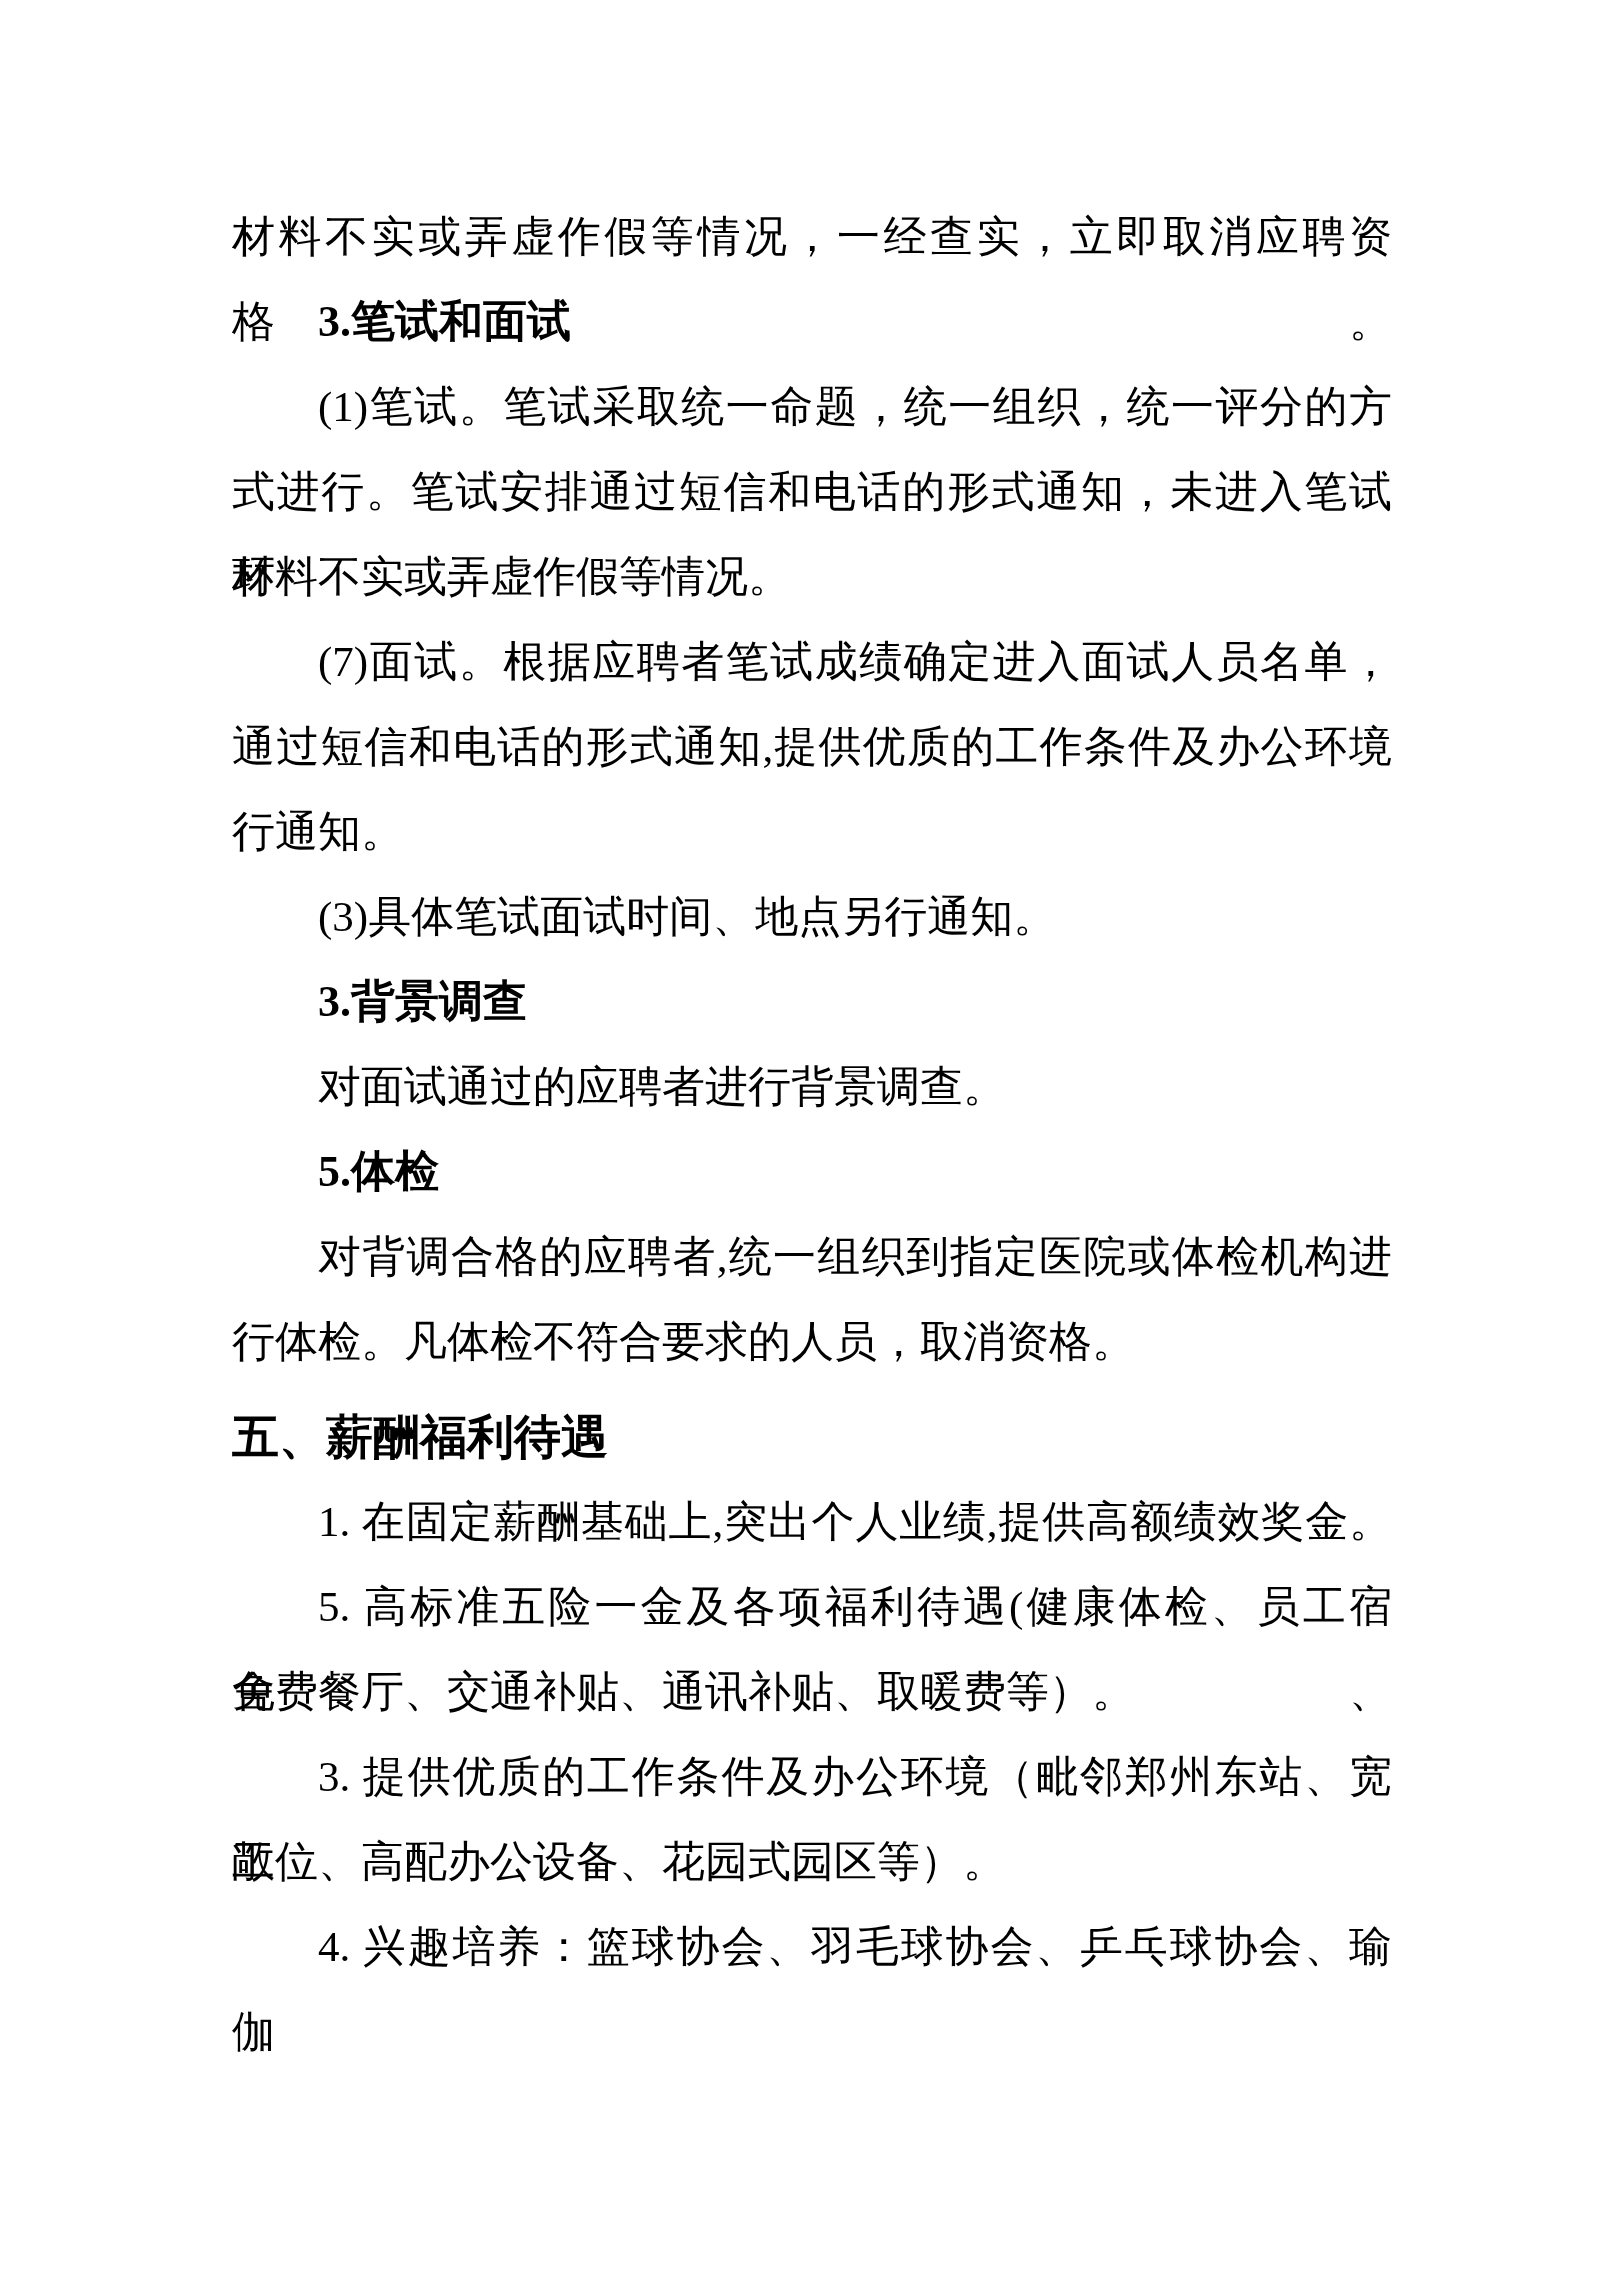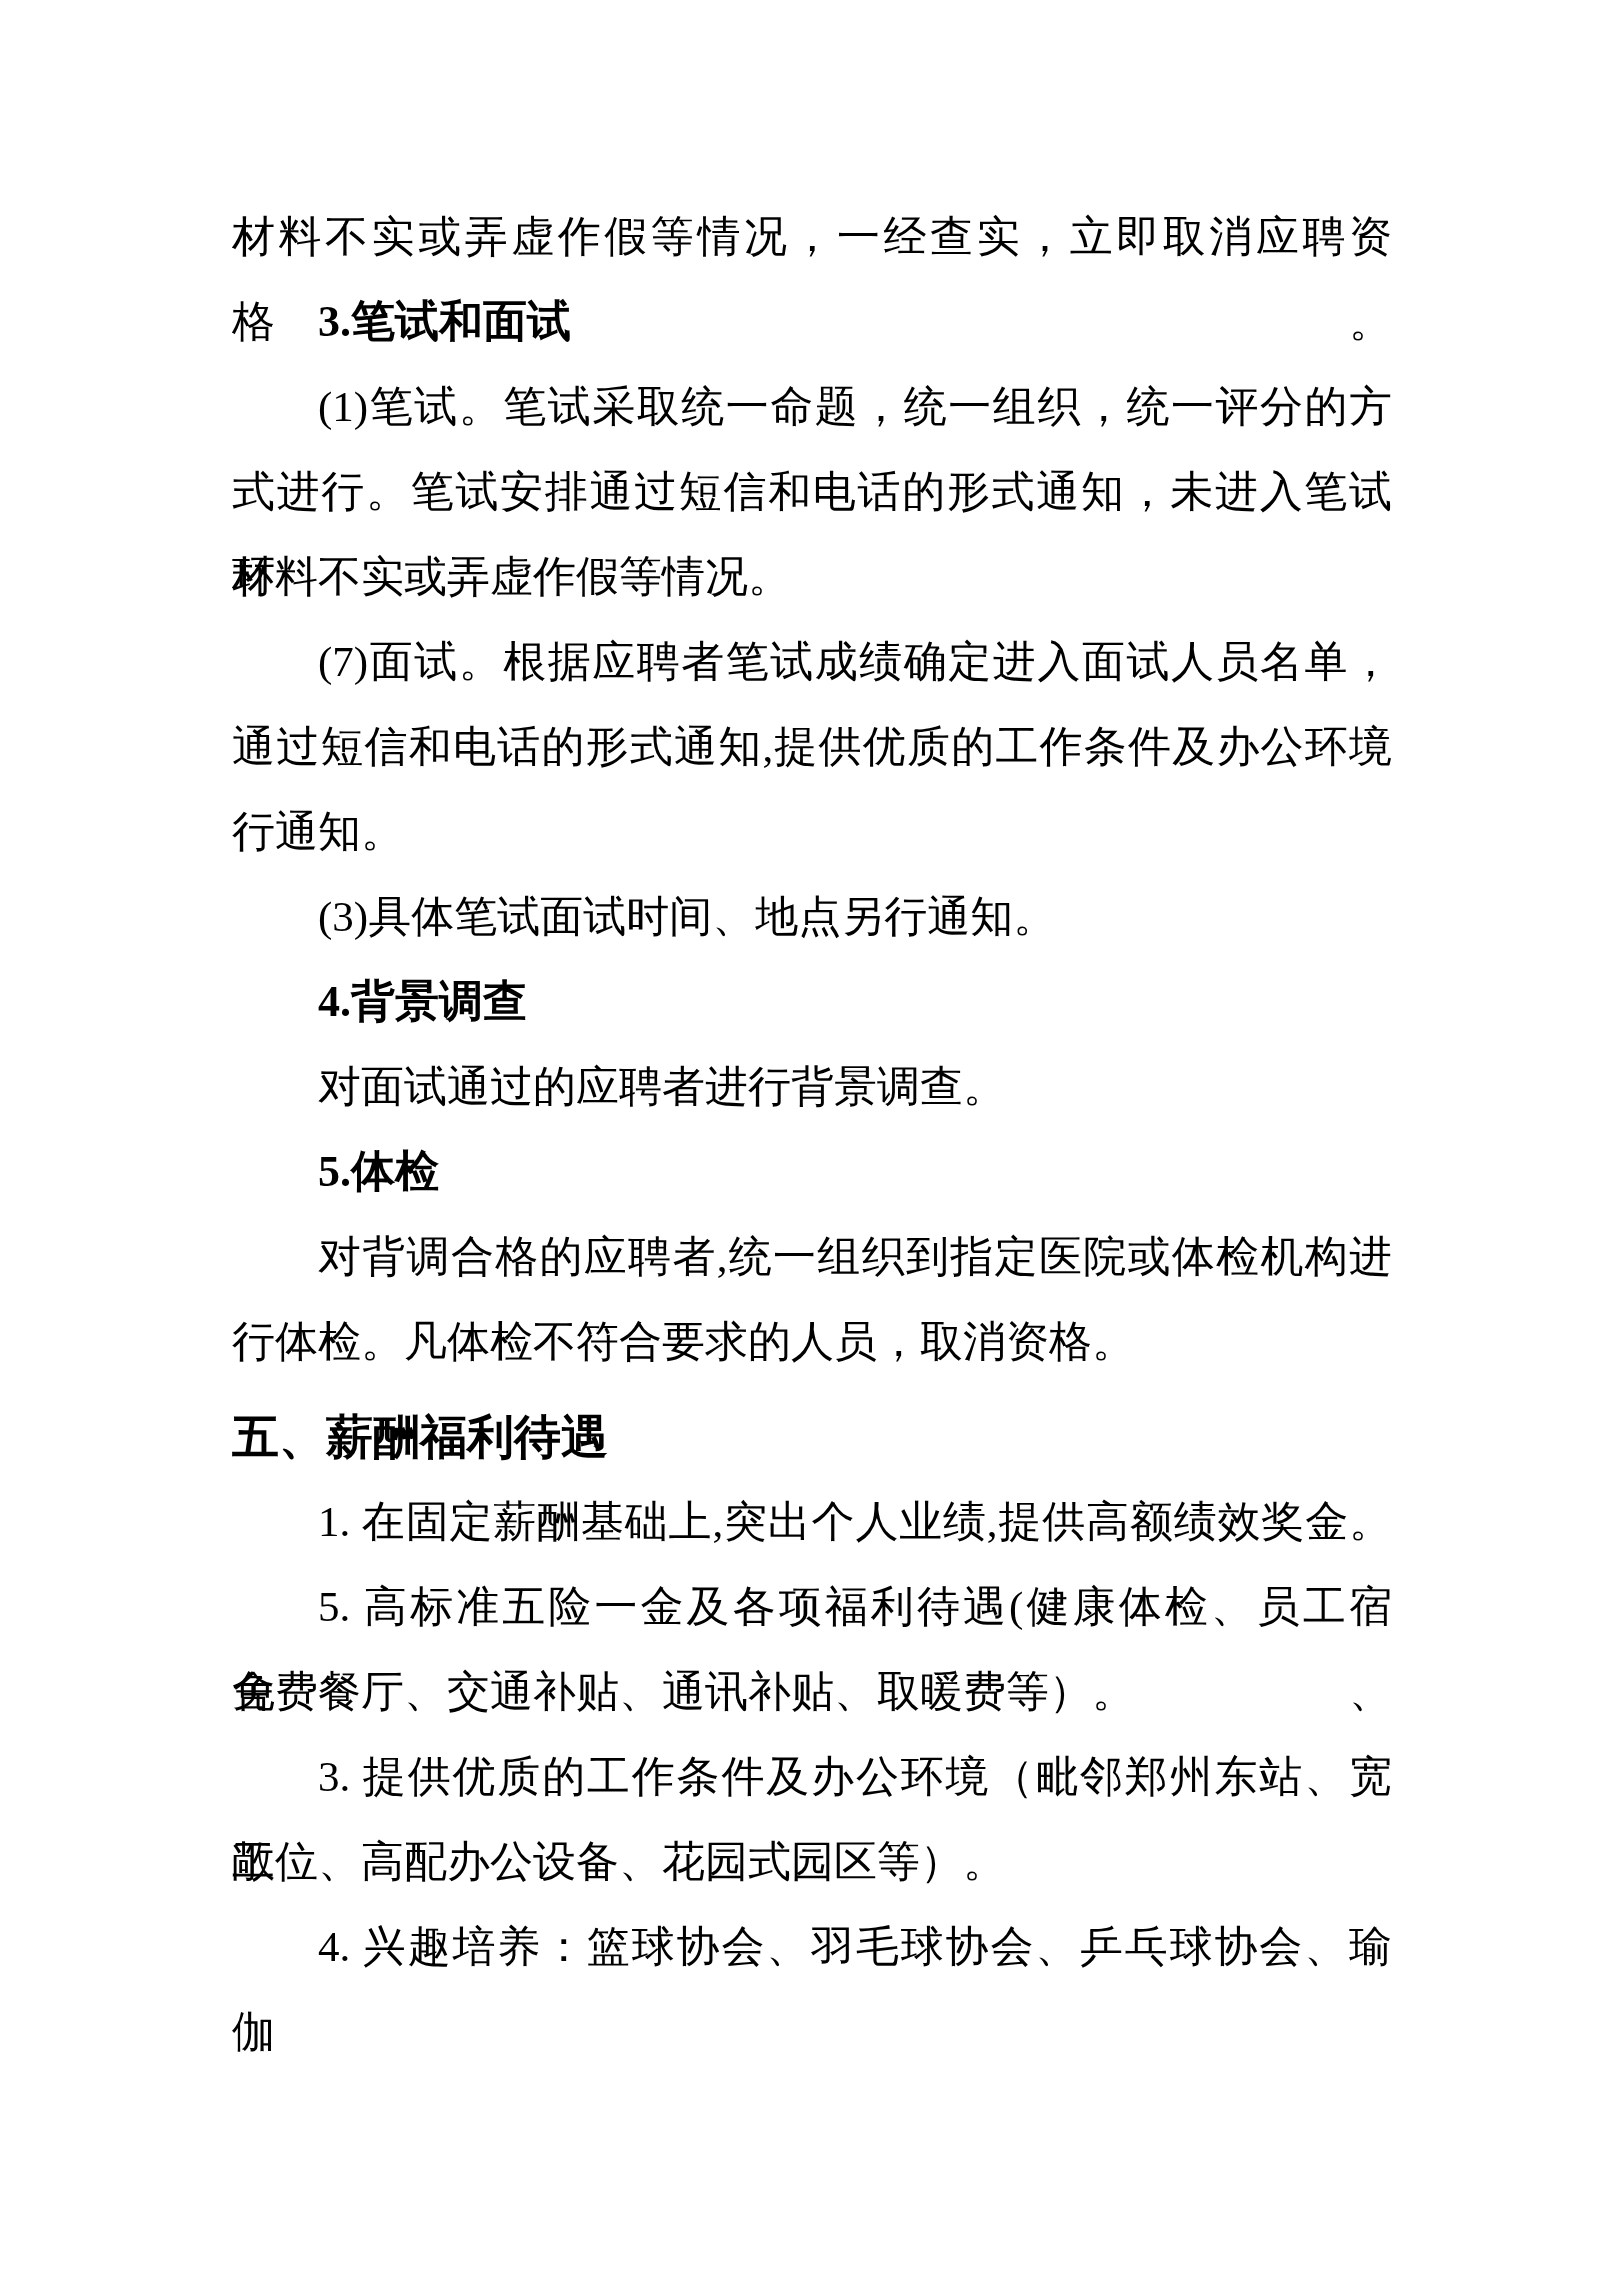--- a/index.html
+++ b/index.html
@@ -56,21 +56,21 @@
   <div class="content">
       <div class="line body fill">材料不实或弄虚作假等情况，一经查实，立即取消应聘资格。</div>
       <div class="line subheading indent">3.笔试和面试</div>
       <div class="line body indent fill">(1)笔试。笔试采取统一命题，统一组织，统一评分的方</div>
       <div class="line body fill">式进行。笔试安排通过短信和电话的形式通知，未进入笔试环</div>
       <div class="line body">材料不实或弄虚作假等情况。</div>
       <div class="line body indent fill">(7)面试。根据应聘者笔试成绩确定进入面试人员名单，</div>
       <div class="line body fill">通过短信和电话的形式通知,提供优质的工作条件及办公环境</div>
       <div class="line body">行通知。</div>
       <div class="line body indent">(3)具体笔试面试时间、地点另行通知。</div>
-      <div class="line subheading indent">4.背景调查</div>
+      <div class="line subheading indent">3.背景调查</div>
       <div class="line body indent">对面试通过的应聘者进行背景调查。</div>
       <div class="line subheading indent">5.体检</div>
       <div class="line body indent fill">对背调合格的应聘者,统一组织到指定医院或体检机构进</div>
       <div class="line body">行体检。凡体检不符合要求的人员，取消资格。</div>
       <div class="line section-heading">五、薪酬福利待遇</div>
       <div class="line body indent fill">1. 在固定薪酬基础上,突出个人业绩,提供高额绩效奖金。</div>
       <div class="line body indent fill">5. 高标准五险一金及各项福利待遇(健康体检、员工宿舍、</div>
       <div class="line body">免费餐厅、交通补贴、通讯补贴、取暖费等）。</div>
       <div class="line body indent fill">3. 提供优质的工作条件及办公环境（毗邻郑州东站、宽敞</div>
       <div class="line body">工位、高配办公设备、花园式园区等）。</div>

